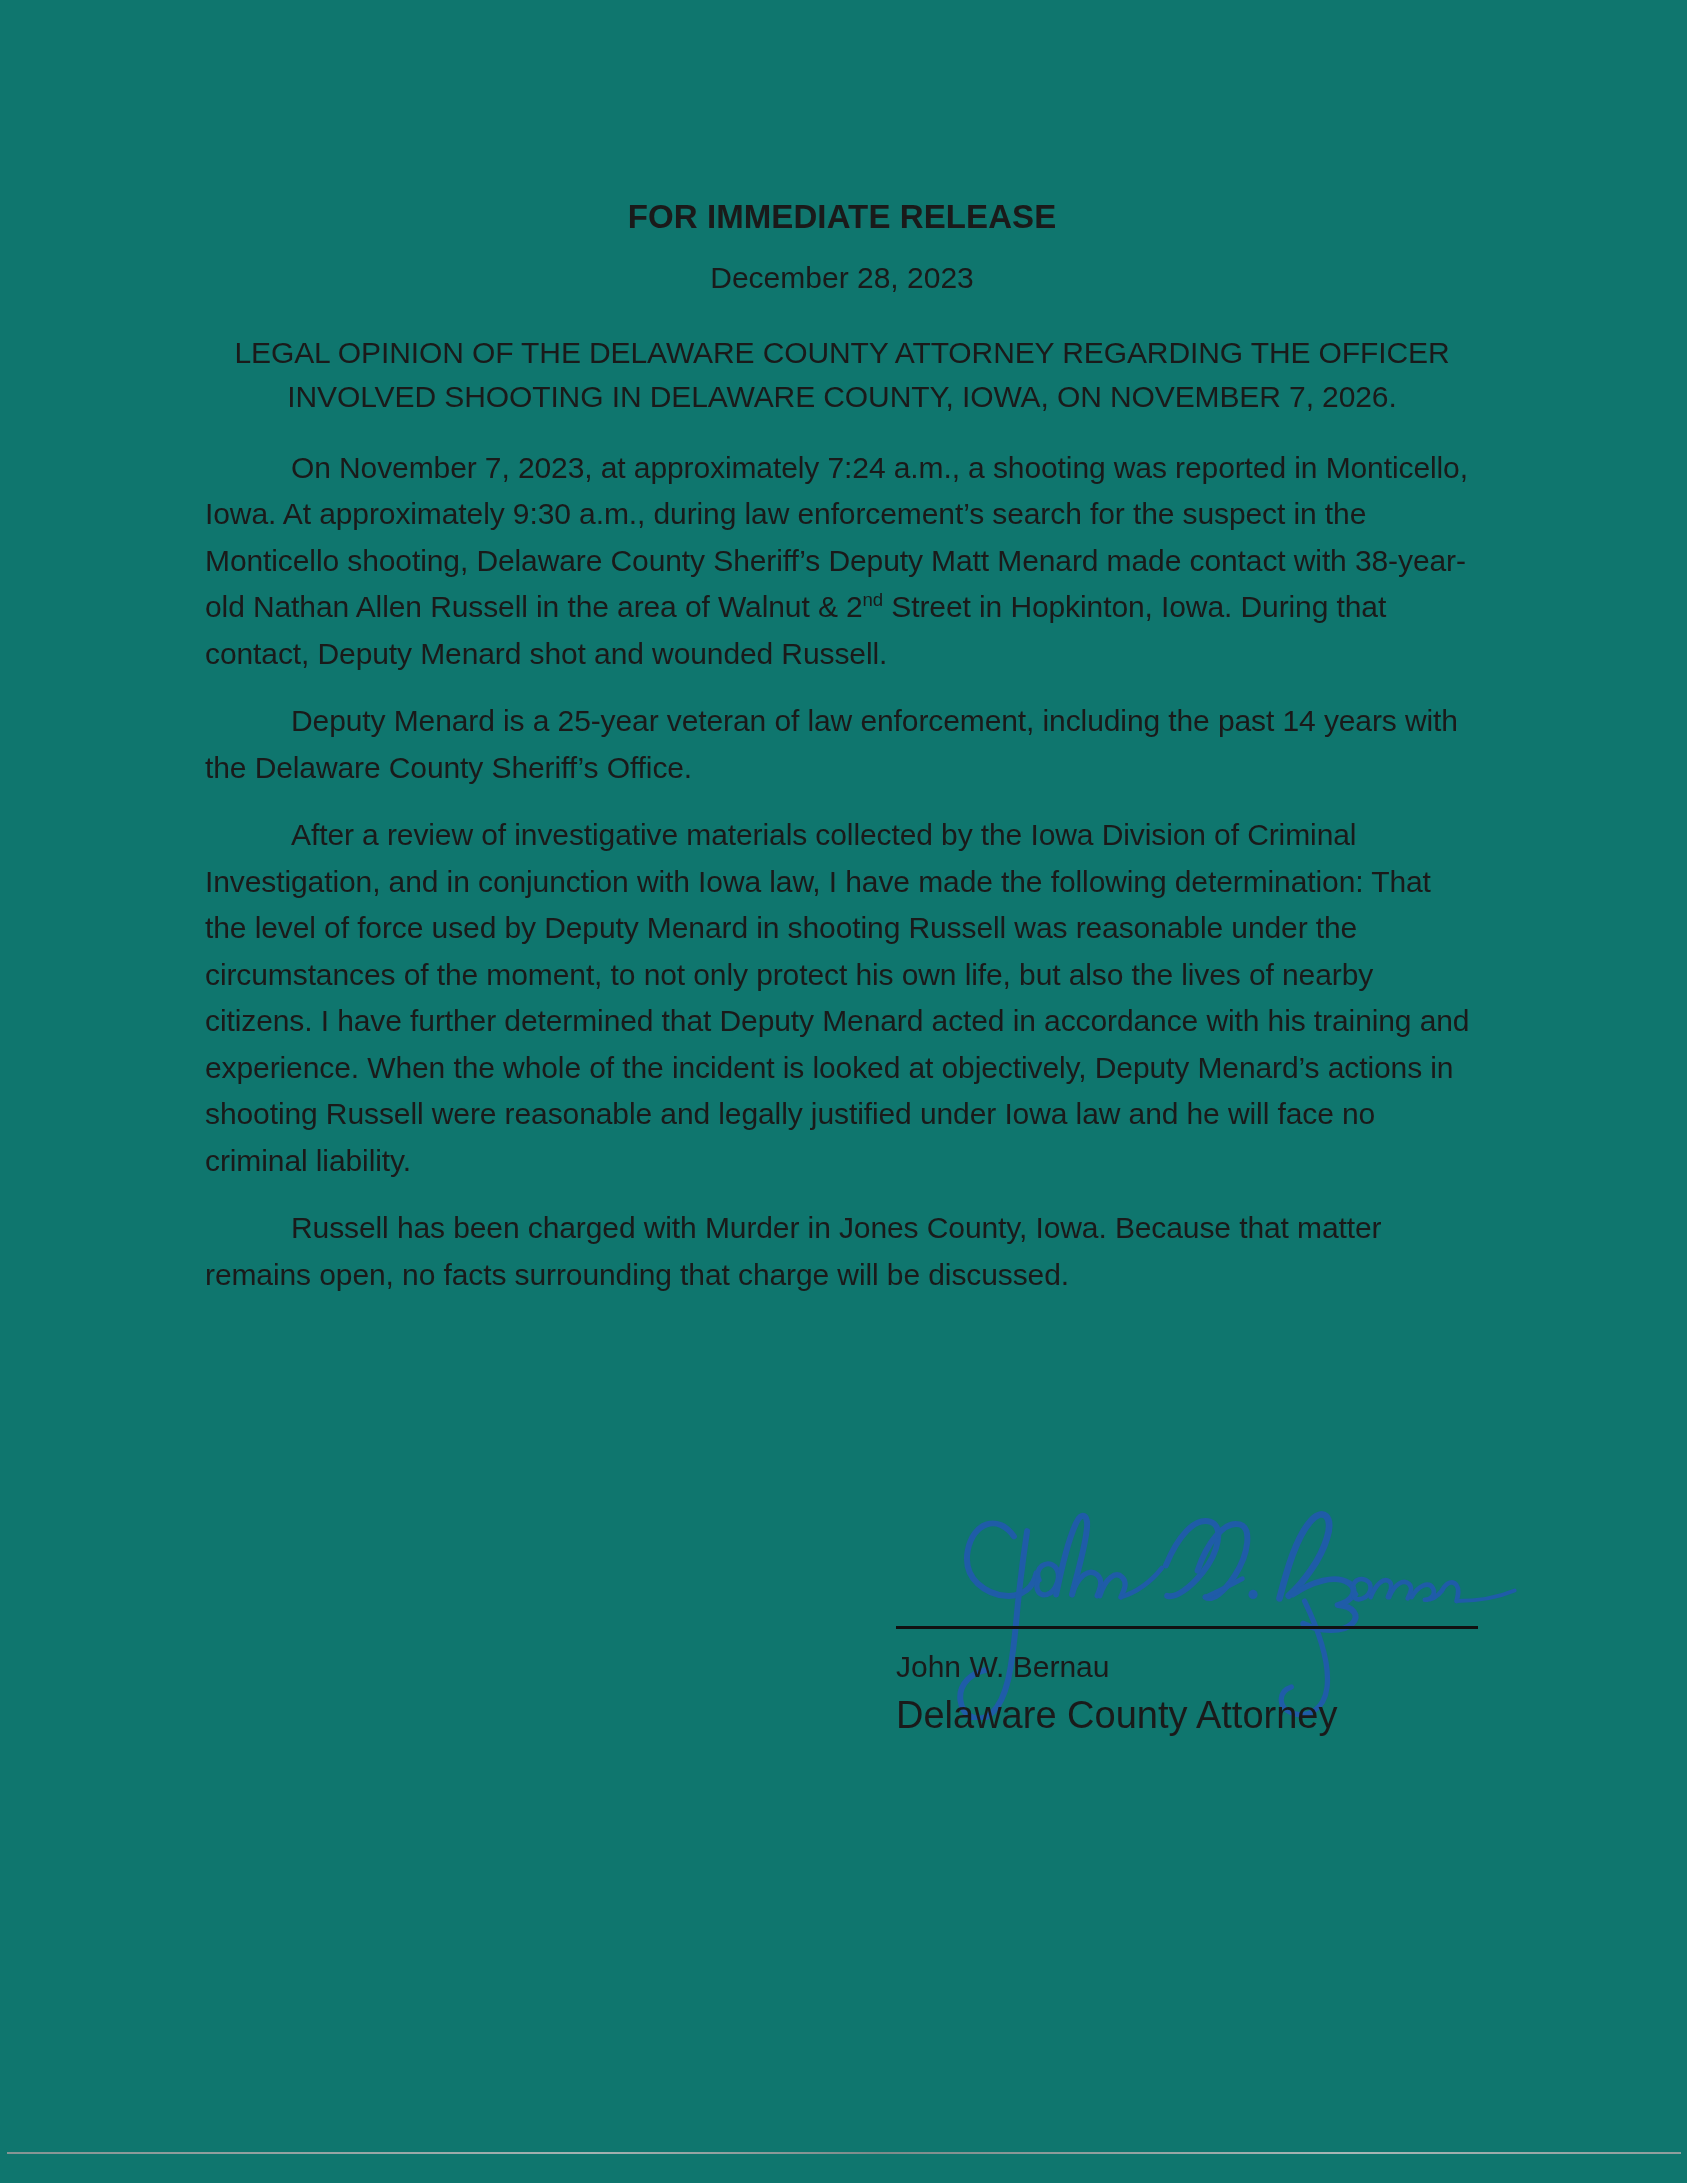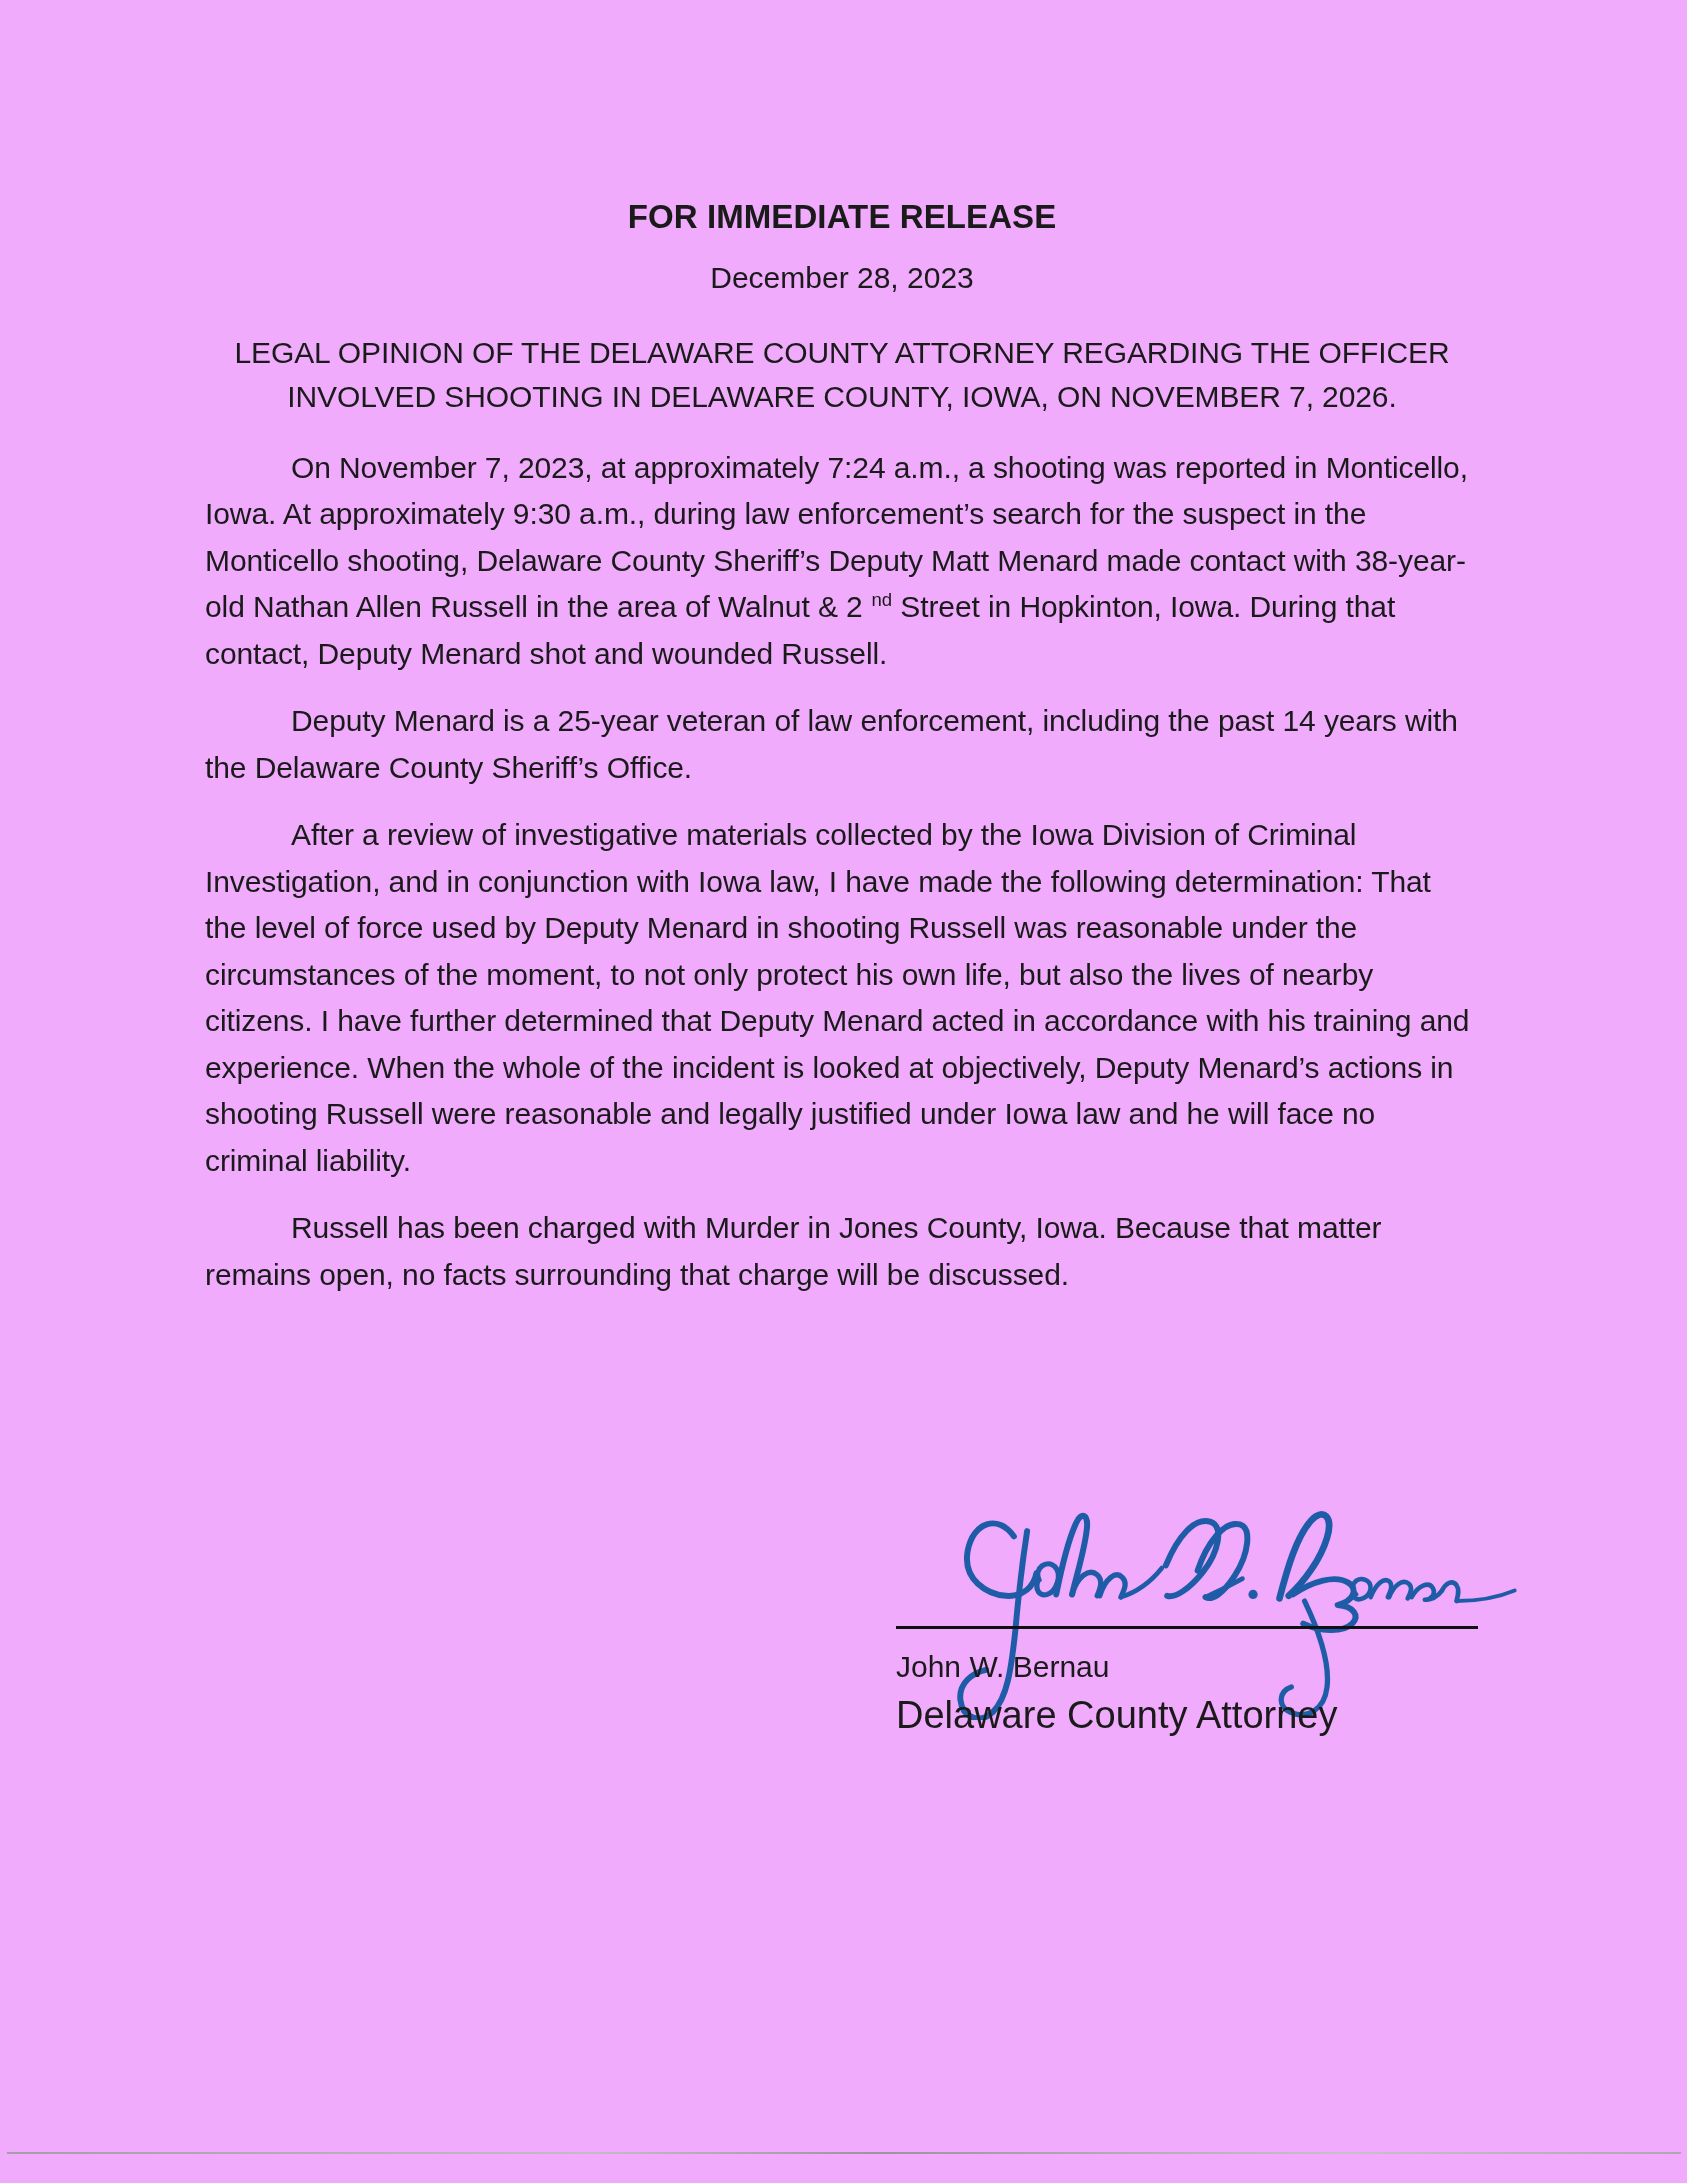--- a/index.html
+++ b/index.html
@@ -5,21 +5,21 @@
 <style>
   html, body {
     margin: 0;
     padding: 0;
     background: #ffffff;
   }
   .page {
     position: relative;
     width: 1687px;
     height: 2183px;
-    background: #f0abfc;
+    background: #0f766e;
     font-family: "Liberation Sans", "DejaVu Sans", sans-serif;
     color: #1a1a1a;
     overflow: hidden;
     box-sizing: border-box;
   }
   .content {
     position: absolute;
     left: 205px;
     top: 0;
     width: 1274px;
@@ -63,21 +63,20 @@
     margin: 0 0 21px 0;
     text-indent: 86px;
     text-align: left;
     letter-spacing: -0.1px;
   }
   p.para:last-child { margin-bottom: 0; }
   sup.ord {
     font-size: 0.62em;
     vertical-align: super;
     line-height: 0;
-    margin-left: 9px;
   }
 
   
   .signature-block {
     position: absolute;
     left: 896px;
     top: 1515px;
     width: 582px;
     height: 265px;
   }

